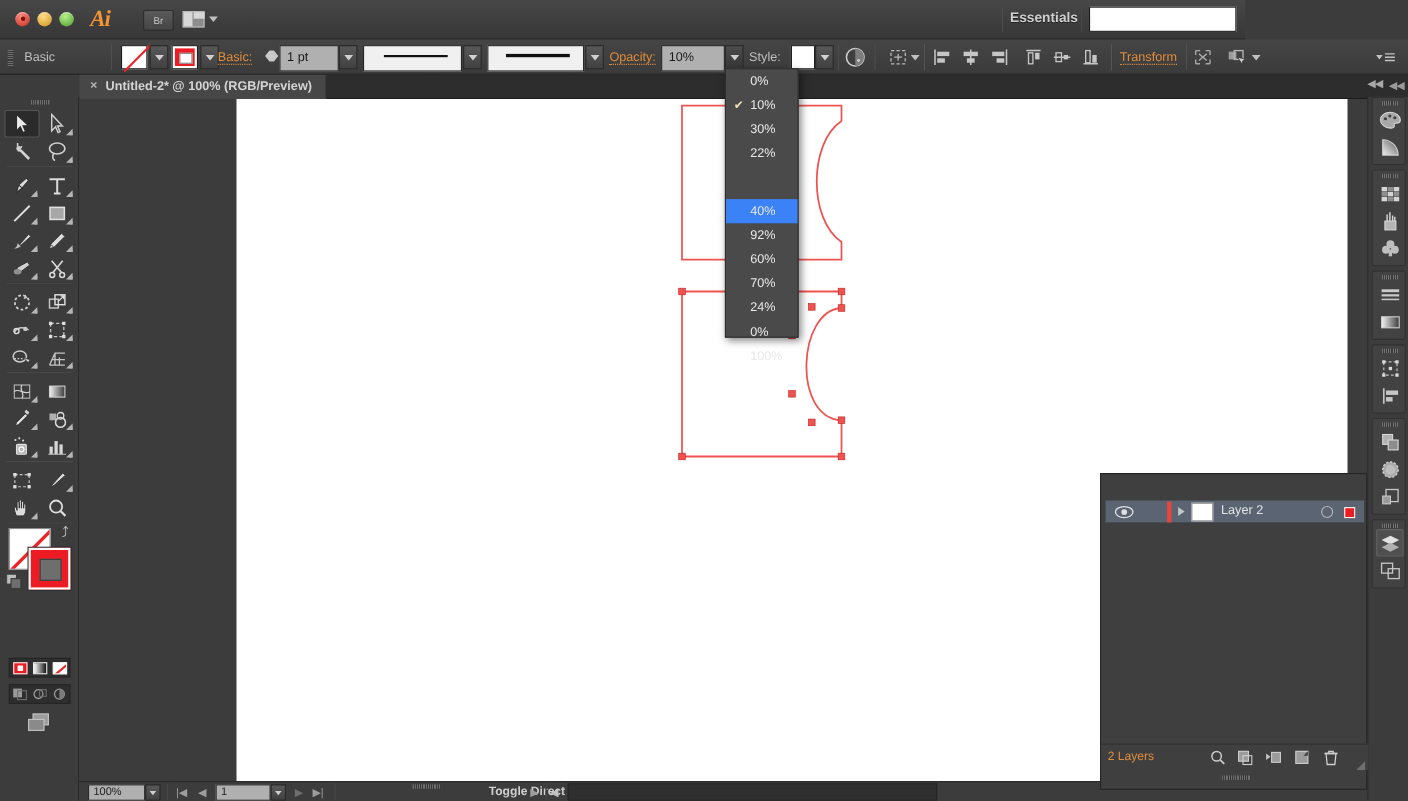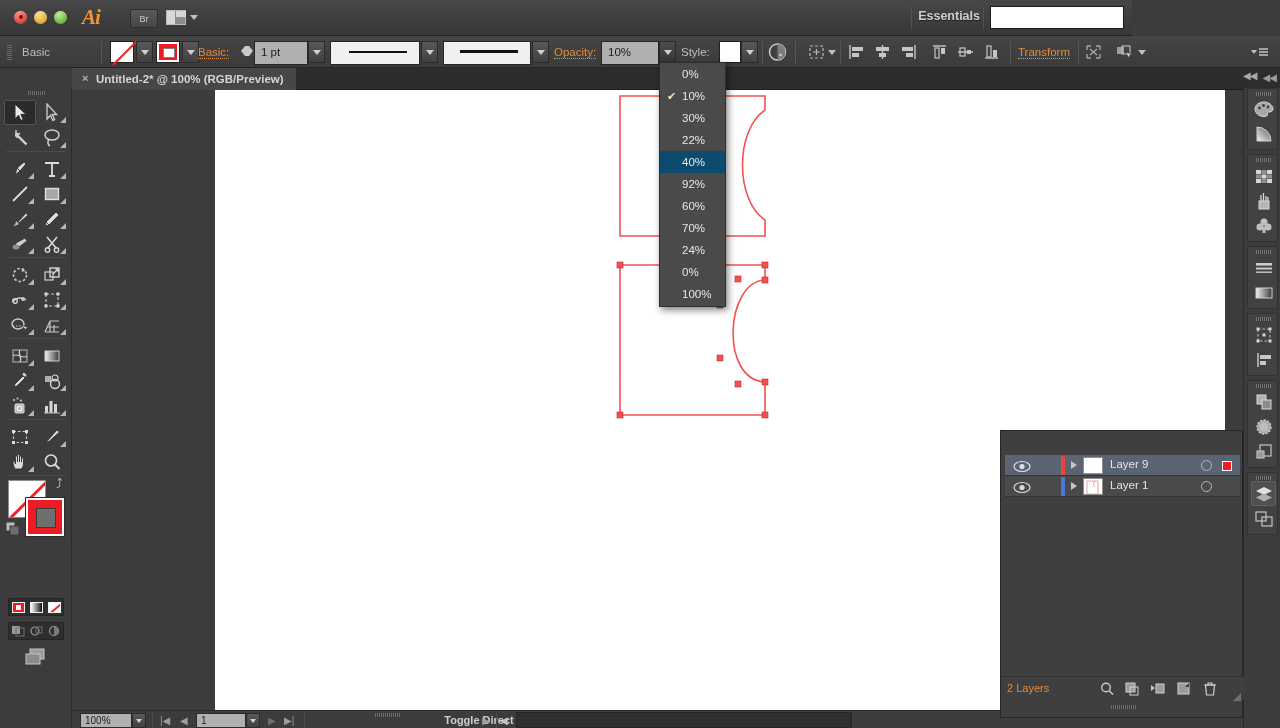--- a/index.html
+++ b/index.html
@@ -194,21 +194,21 @@
   .lp-fbtn{ position:absolute; top:3px; width:20px; height:18px; display:flex;align-items:center;justify-content:center;}
   .lp-resize{ position:absolute; right:2px; bottom:2px; width:10px;height:10px;}
   .lp-grip{ position:absolute; left:110px; bottom:8px; width:26px; height:4px;
      background:repeating-linear-gradient(90deg,#6e6e6e 0 1px,#393939 1px 2px);}
 
   
   .opmenu { position:absolute; left:659px; top:62px; width:67px; height:245px; background:#4a4a4a;
      border:1px solid #2e2e2e; box-shadow:2px 3px 7px rgba(0,0,0,.5); z-index:50; }
   .opitem { position:relative; height:22px; line-height:22px; color:#e8e8e8; font-size:11.5px;
      padding-left:22px; }
-  .opitem.hl { background:#0c4a6e; }
+  .opitem.hl { background:#3b82f6;margin-top:30px; }
   .opitem .chk { position:absolute; left:7px; top:0; color:#f0e2b8; font-size:11px; }
 </style>
 </head>
 <body>
 
 <div id="app">
 
   <div class="titlebar">
     <div class="traffic">
       <div class="tl r"></div>
@@ -853,44 +853,25 @@
         <div class="lr-eye">
           <svg width="18" height="13" viewBox="0 0 18 13">
               <ellipse cx="9" cy="6.5" rx="8" ry="5" fill="none" stroke="#e0e0e0" stroke-width="1.2"></ellipse>
               <circle cx="9" cy="6.5" r="2.6" fill="#e0e0e0"></circle>
             </svg>
         </div>
         <div class="lr-lockcell"></div>
         <div class="lr-colorbar" style="background:#e8453c;"></div>
         <div class="lr-arrow"></div>
         <div class="lr-thumb"></div>
-        <div class="lr-name">Layer 9</div>
+        <div class="lr-name">Layer 2</div>
         <div class="lr-target"></div>
         <div class="lr-selsq"></div>
       </div>
 
-      <div class="layerrow unsel">
-        <div class="lr-eye">
-          <svg width="18" height="13" viewBox="0 0 18 13">
-              <ellipse cx="9" cy="6.5" rx="8" ry="5" fill="none" stroke="#d8d8d8" stroke-width="1.2"></ellipse>
-              <circle cx="9" cy="6.5" r="2.6" fill="#d8d8d8"></circle>
-            </svg>
-        </div>
-        <div class="lr-lockcell"></div>
-        <div class="lr-colorbar" style="background:#4a78d8;"></div>
-        <div class="lr-arrow"></div>
-        <div class="lr-thumb">
-          <svg width="20" height="17" viewBox="0 0 20 17">
-              <path d="M3 2h11v13H3z" fill="none" stroke="#efa0a0" stroke-width="1"></path>
-              <path d="M11 2c-2 2-2 5 0 6" fill="none" stroke="#efa0a0" stroke-width="1"></path>
-            </svg>
-        </div>
-        <div class="lr-name">Layer 1</div>
-        <div class="lr-target"></div>
-      </div>
 
     </div>
 
     <div class="lp-footer">
       <div class="lp-count">2 Layers</div>
       <div class="lp-fbtn" style="left:96px;">
         <svg width="16" height="16" viewBox="0 0 16 16">
             <circle cx="7" cy="6.5" r="4.3" fill="none" stroke="#c9c9c9" stroke-width="1.4"></circle>
             <path d="M10.2 9.8L14 13.5" stroke="#c9c9c9" stroke-width="1.6"></path>
           </svg>

